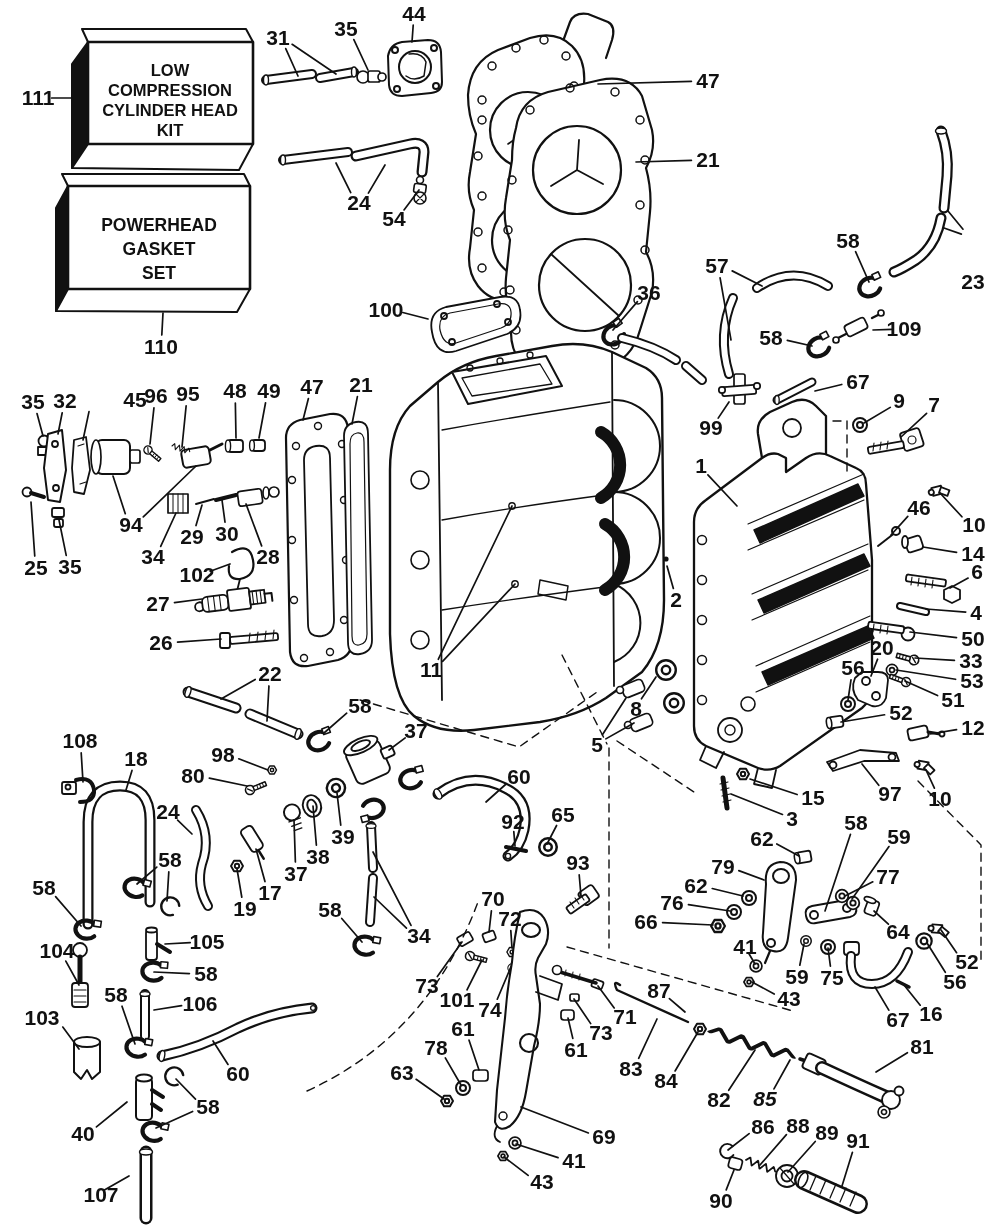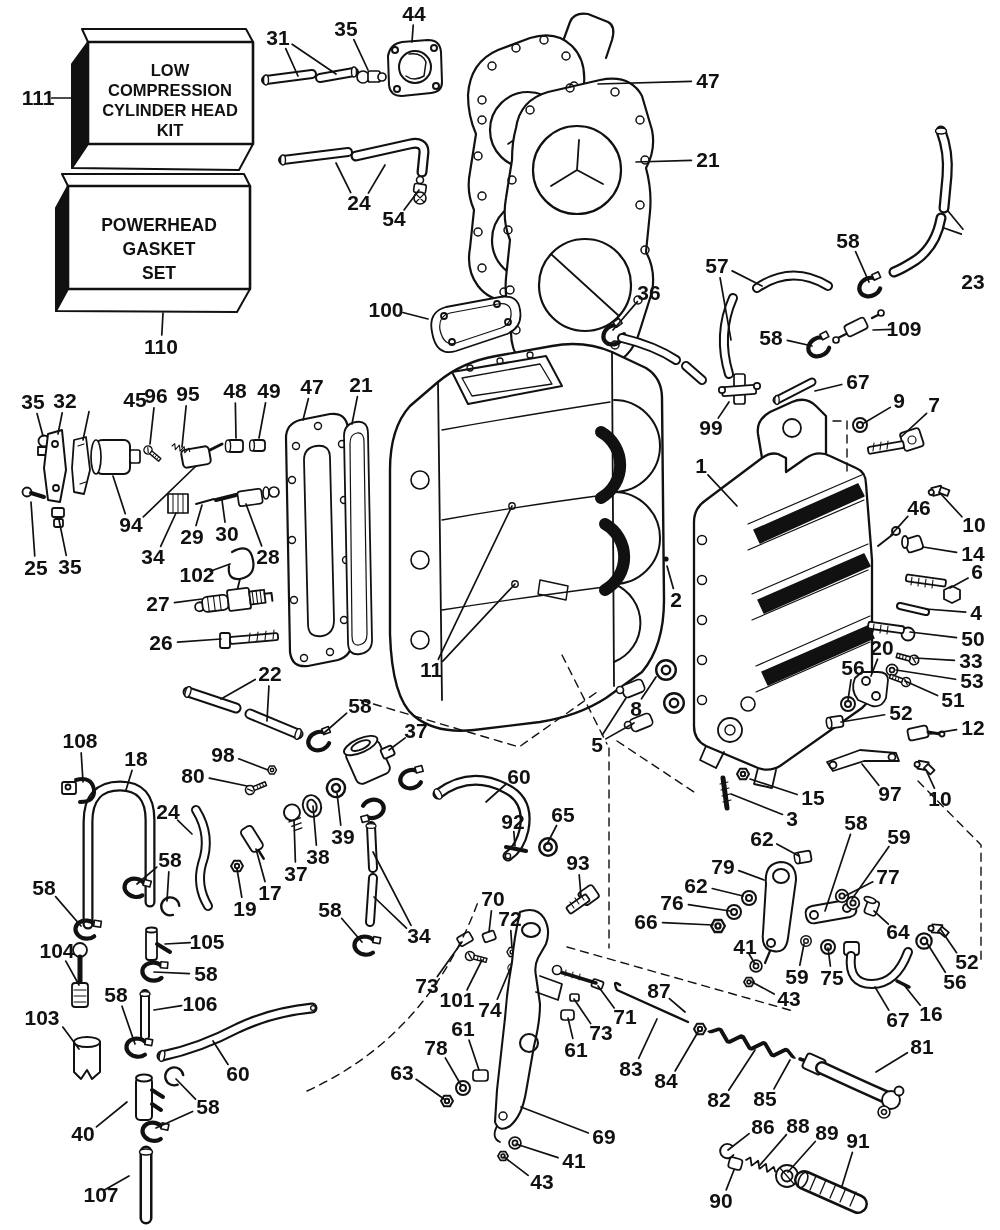--- a/index.html
+++ b/index.html
@@ -892,21 +892,21 @@
       <div class="callout" style="left: 955px; top: 982px;">56</div>
       <div class="callout" style="left: 898px; top: 1020px;">67</div>
       <div class="callout" style="left: 931px; top: 1014px;">16</div>
       <div class="callout" style="left: 659px; top: 991px;">87</div>
       <div class="callout" style="left: 625px; top: 1017px;">71</div>
       <div class="callout" style="left: 601px; top: 1033px;">73</div>
       <div class="callout" style="left: 576px; top: 1050px;">61</div>
       <div class="callout" style="left: 631px; top: 1069px;">83</div>
       <div class="callout" style="left: 666px; top: 1081px;">84</div>
       <div class="callout" style="left: 719px; top: 1100px;">82</div>
-      <div class="callout" style="left: 765px; top: 1099px;">85</div>
+      <div class="callout" style="left: 765px; top: 1099px; font-style: italic;">85</div>
       <div class="callout" style="left: 922px; top: 1047px;">81</div>
       <div class="callout" style="left: 604px; top: 1137px;">69</div>
       <div class="callout" style="left: 574px; top: 1161px;">41</div>
       <div class="callout" style="left: 542px; top: 1182px;">43</div>
       <div class="callout" style="left: 763px; top: 1127px;">86</div>
       <div class="callout" style="left: 798px; top: 1126px;">88</div>
       <div class="callout" style="left: 827px; top: 1133px;">89</div>
       <div class="callout" style="left: 858px; top: 1141px;">91</div>
       <div class="callout" style="left: 721px; top: 1201px;">90</div>
       <div class="callout" style="left: 57px; top: 951px;">104</div>

